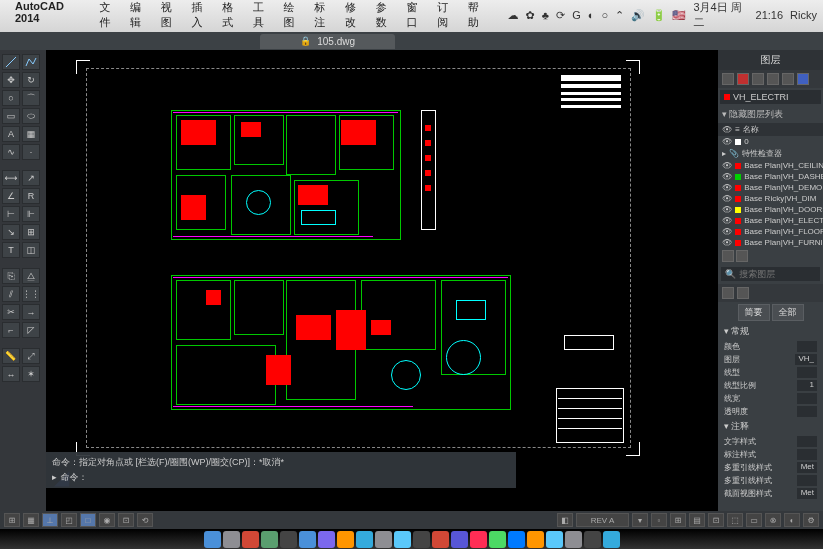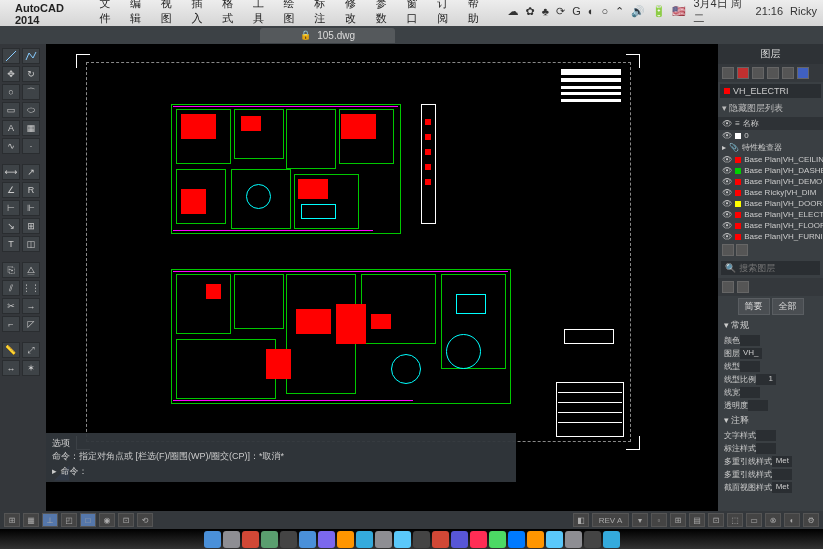--- a/index.html
+++ b/index.html
@@ -1,19 +1,19 @@
 <!DOCTYPE html>
 <html><head>
 <meta charset="utf-8">
 <style>
 * { margin: 0; padding: 0; box-sizing: border-box; font-family: "Helvetica Neue", Arial, sans-serif; }
 body { width: 823px; height: 549px; background: #000; overflow: hidden; position: relative; }
 
 
-.menubar { height: 26px; background: linear-gradient(#ededed,#d5d5d5); display: flex; align-items: flex-end; font-size: 11px; color: #222; padding: 0 6px; gap: 9px; }
+.menubar { height: 32px; background: linear-gradient(#ededed,#d5d5d5); display: flex; align-items: flex-start; font-size: 11px; color: #222; padding: 0 6px; gap: 9px; }
 .menubar .apple { font-size: 13px; }
 .menubar .app-name { font-weight: bold; }
 .menubar .spacer { flex: 1; }
 .menubar .right { display: flex; gap: 7px; align-items: center; font-size: 11px; }
 .menubar .right span { color: #333; }
 
 
 .tabbar { height: 18px; background: #3c4145; display: flex; align-items: center; }
 .tab { background: #55595c; color: #ddd; font-size: 10px; padding: 2px 40px; border-radius: 3px 3px 0 0; margin-left: 260px; display: flex; align-items: center; gap: 6px; }
 .tab .lock { color: #f0c040; font-size: 9px; }
@@ -44,21 +44,21 @@
 .panel-icons { display: flex; gap: 3px; padding: 3px 4px; background: #34383c; flex-wrap: wrap; }
 .picon { width: 12px; height: 12px; background: #555; border: 1px solid #666; }
 .picon.red { background: #c03030; }
 .picon.blue { background: #4060c0; }
 .layer-select { background: #2a2e32; padding: 2px 4px; margin: 2px; color: #ccc; font-size: 9px; display: flex; align-items: center; gap: 3px; }
 .layer-section { padding: 2px 4px; font-size: 9px; color: #bbb; }
 .layer-row { display: flex; align-items: center; gap: 3px; padding: 1px 4px; font-size: 8px; color: #ccc; white-space: nowrap; overflow: hidden; }
 .layer-row .sw { width: 6px; height: 6px; flex-shrink: 0; }
 .search-box { background: #2a2e32; margin: 3px; padding: 2px 4px; display: flex; align-items: center; gap: 3px; }
 .search-box input { background: transparent; border: none; color: #888; font-size: 9px; width: 70px; outline: none; }
-.prop-row { display: flex; justify-content: flex-start; padding: 1px 6px; font-size: 8px; color: #ccc; }
+.prop-row { display: flex; justify-content: space-between; padding: 1px 6px; font-size: 8px; color: #ccc; }
 .prop-val { background: #2a2e32; padding: 0 3px; min-width: 20px; text-align: right; }
 .btn-pair { display: flex; gap: 2px; padding: 2px 4px; justify-content: center; }
 .btn-sm { background: #4a4e52; padding: 1px 6px; font-size: 9px; border: 1px solid #5a5e62; }
 .collapse-hdr { padding: 2px 6px; font-size: 9px; color: #ccc; }
 
 
 .cmdblock { position: absolute; left: 0; bottom: 37px; width: 470px; background: rgba(50,55,60,0.95); padding: 4px 6px; font-size: 9px; color: #ccc; line-height: 13px; }
 .cmdinput { display: flex; align-items: center; gap: 4px; margin-top: 2px; }
 
 
@@ -271,21 +271,20 @@
       <div class="titleblock-box" style="left:510px;top:338px;width:68px;height:55px"></div>
       <div class="titleblock-line" style="left:512px;top:348px;width:64px"></div>
       <div class="titleblock-line" style="left:512px;top:358px;width:64px"></div>
       <div class="titleblock-line" style="left:512px;top:368px;width:64px"></div>
       <div class="titleblock-line" style="left:512px;top:378px;width:64px"></div>
 
       <div class="blue-hint" style="left:8px; top:415px;">◢</div>
     </div>
 
     <div class="cmdblock">
-      <div>选项</div>
       <div>命令：指定对角点或 [栏选(F)/圈围(WP)/圈交(CP)]：*取消*</div>
       <div class="cmdinput">
         <span>▸</span>
         <span>命令：</span>
       </div>
     </div>
   </div>
 
   <div class="rightpanel">
     <div class="panel-hdr">图层</div>
@@ -433,21 +432,21 @@
   <div class="sbtn">⊞</div>
   <div class="sbtn">▦</div>
   <div class="sbtn active">⊥</div>
   <div class="sbtn">◰</div>
   <div class="sbtn active">□</div>
   <div class="sbtn">◉</div>
   <div class="sbtn">⊡</div>
   <div class="sbtn">⟲</div>
   <div class="flex"></div>
   <div class="sbtn">◧</div>
-  <div class="sbtn" style="width:37px">REV A</div>
+  <div class="sbtn" style="width:53px">REV A</div>
   <div class="sbtn">▾</div>
   <div class="sbtn">▫</div>
   <div class="sbtn">⊞</div>
   <div class="sbtn">▤</div>
   <div class="sbtn">⊡</div>
   <div class="sbtn">⬚</div>
   <div class="sbtn">▭</div>
   <div class="sbtn">⊗</div>
   <div class="sbtn">◐</div>
   <div class="sbtn">⚙</div>

